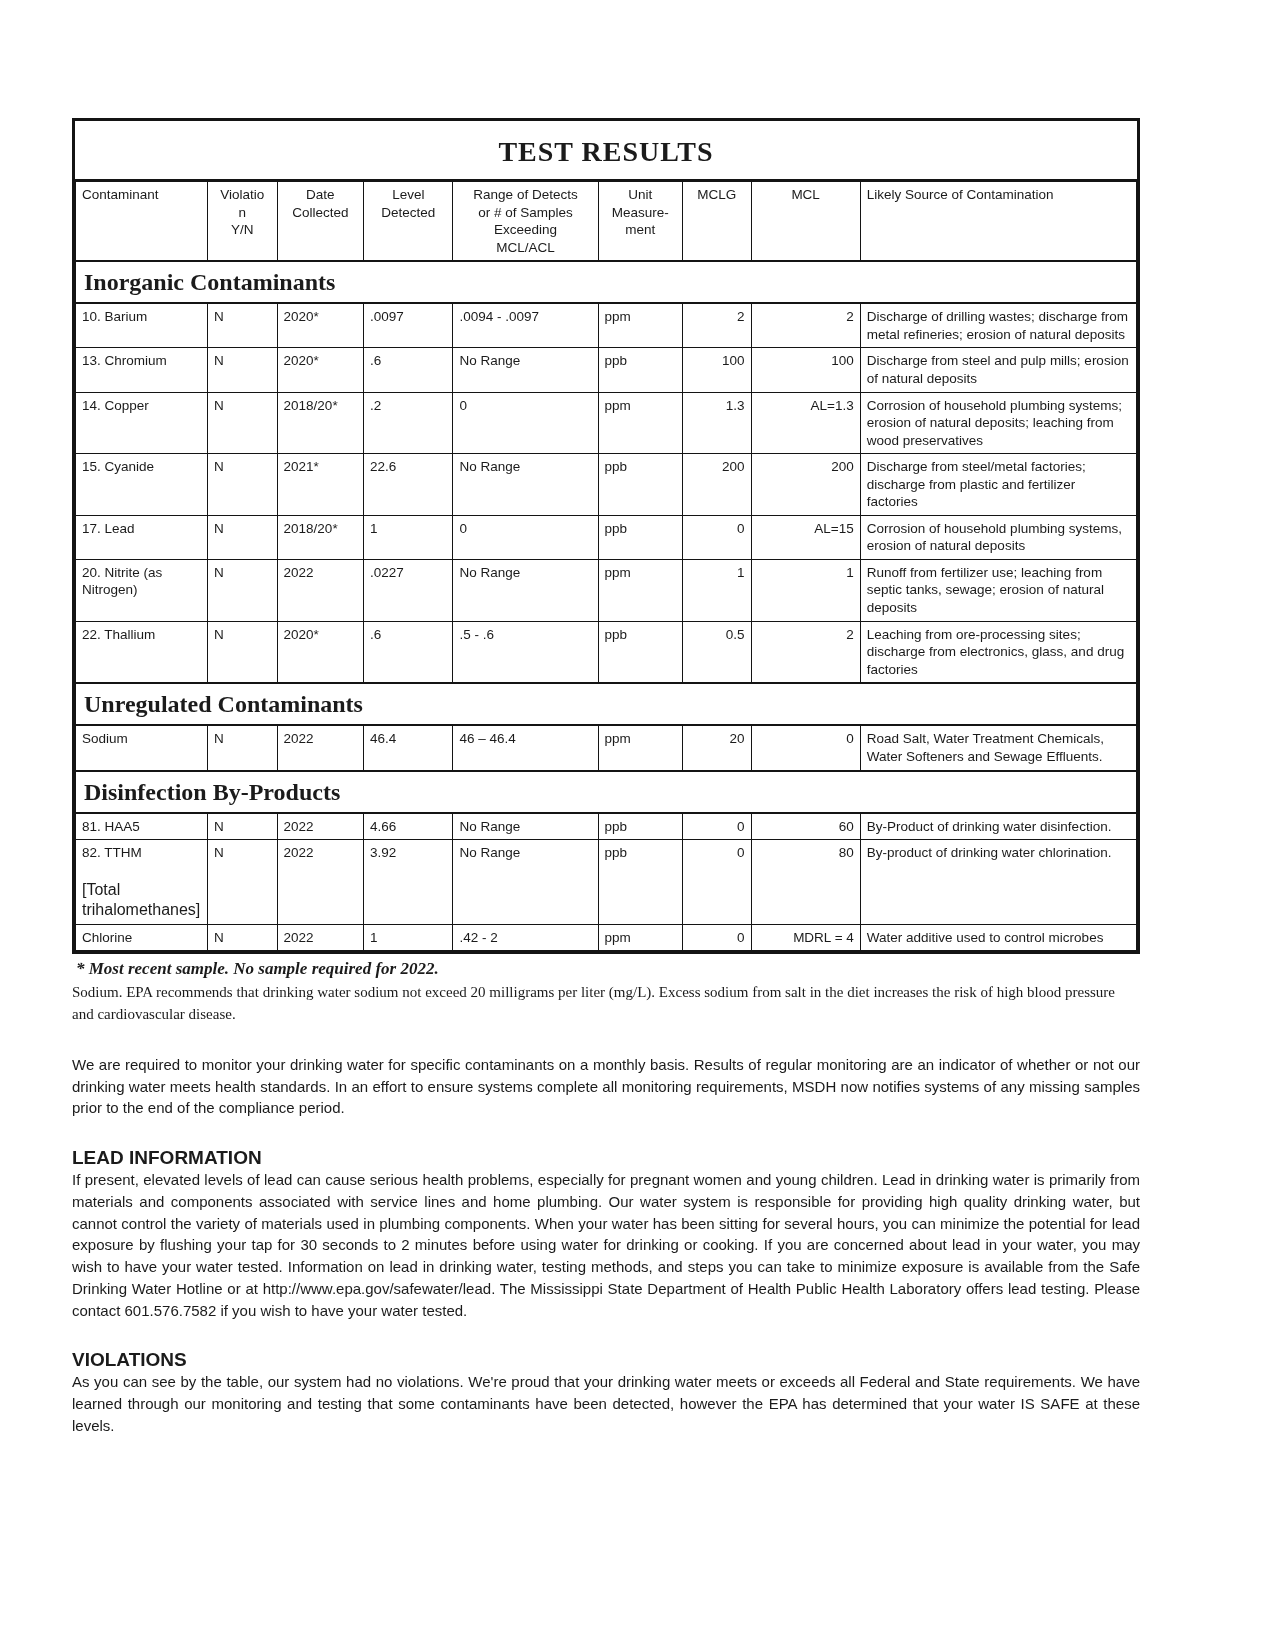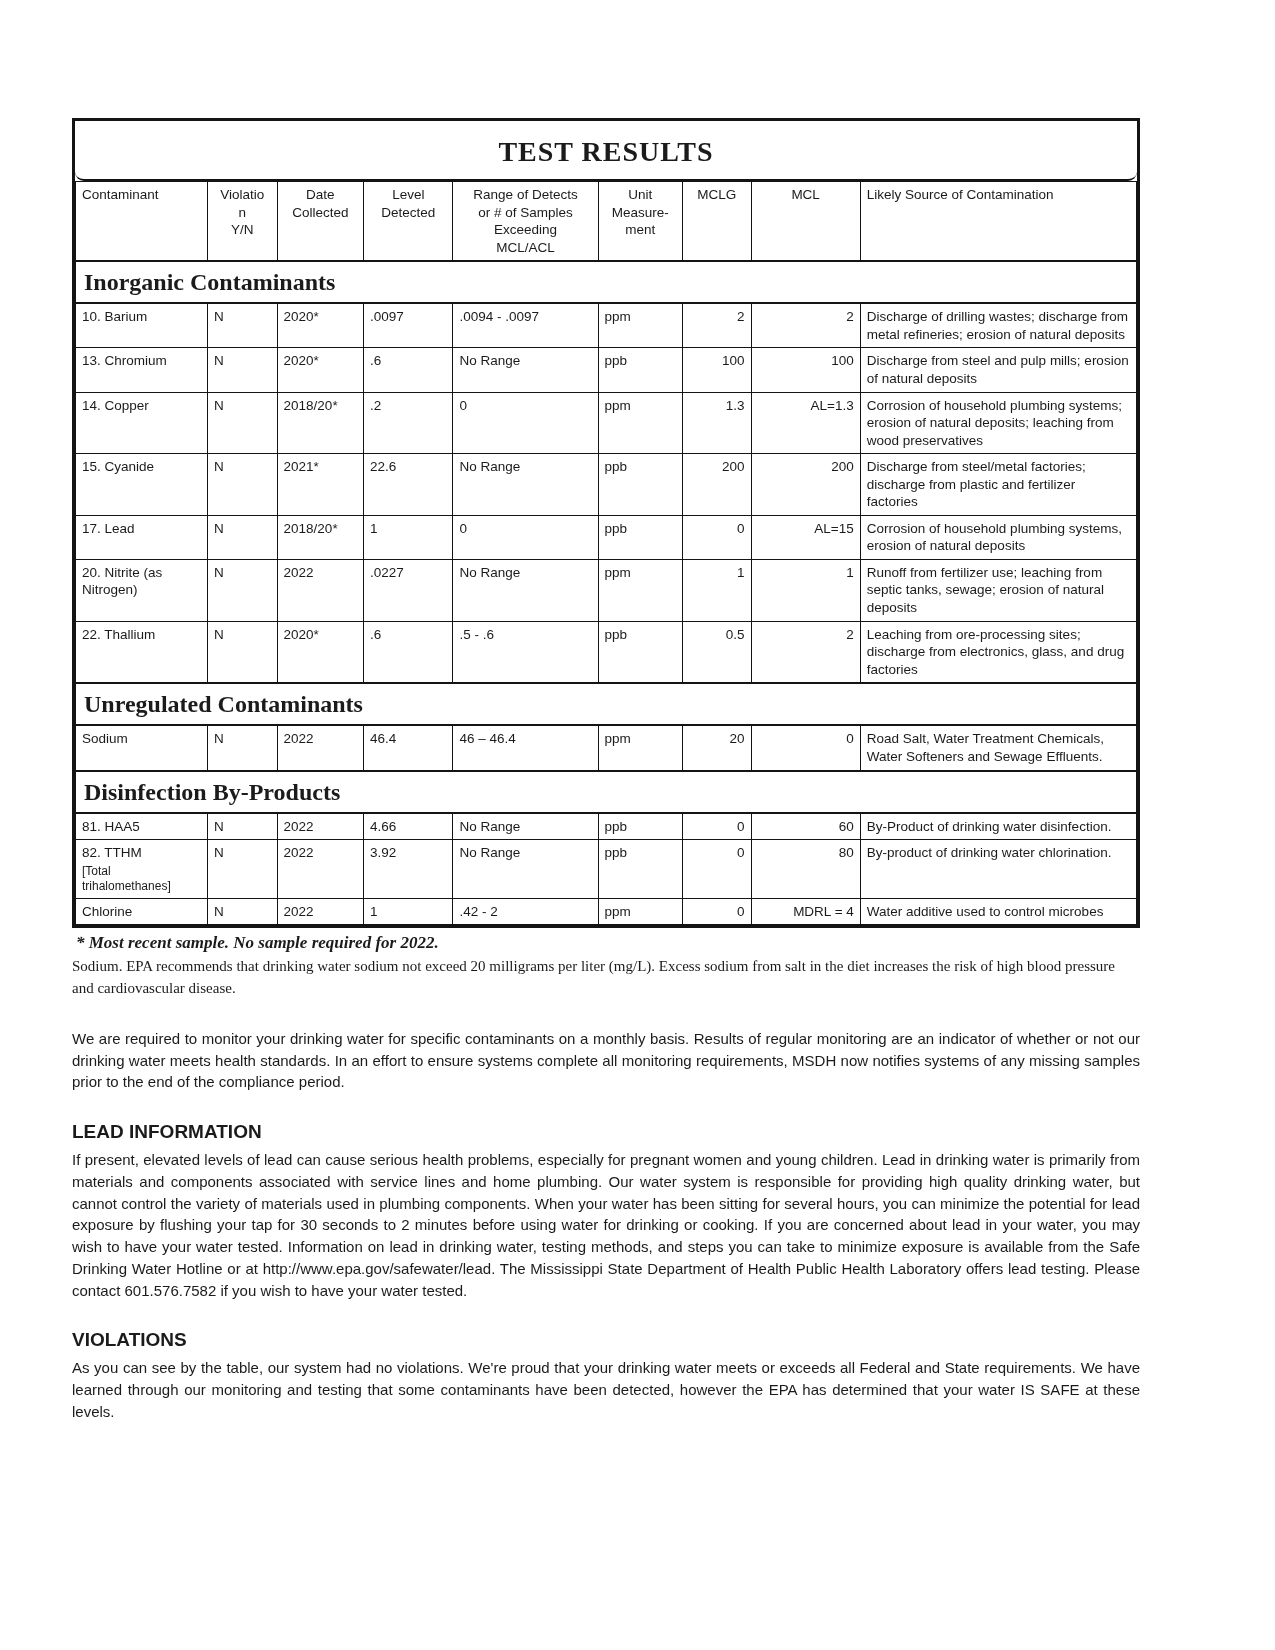--- a/index.html
+++ b/index.html
@@ -18,21 +18,20 @@
     border: 3px solid #141414;
   }
   .report-title {
     font-family: "Liberation Serif", serif;
     font-weight: bold;
     font-size: 28px;
     letter-spacing: 1px;
     text-align: center;
     padding: 15px 0 11px 0;
     border-bottom: 2px solid #141414;
-    border-radius: 9px;
   }
   table.results {
     width: 100%;
     border-collapse: collapse;
     table-layout: fixed;
   }
   table.results th, table.results td {
     border: 1px solid #141414;
     vertical-align: top;
     padding: 4px 6px;
@@ -50,21 +49,21 @@
   td.c-right { text-align: right; padding-right: 8px; }
   tr.section-row td {
     border-top: 2px solid #141414;
     border-bottom: 2px solid #141414;
     font-family: "Liberation Serif", serif;
     font-weight: bold;
     font-size: 24px;
     line-height: 1.05;
     padding: 8px 8px 7px 8px;
   }
-  .sub { font-size: 12px; line-height: 1.25; margin-top: 2px; }
+  .sub { font-size: 16px; line-height: 1.25; margin-top: 18px; }
   .fn-sample {
     font-family: "Liberation Serif", serif;
     font-style: italic;
     font-weight: bold;
     font-size: 17px;
     margin: 5px 0 3px 4px;
   }
   .fn-sodium {
     font-family: Liberation Serif, serif;
     font-size: 15px;
@@ -75,21 +74,21 @@
     font-size: 15px;
     line-height: 1.45;
     text-align: justify;
     margin: 28px 0 0 0;
   }
   .sec-head {
     font-size: 19px;
     font-weight: bold;
     margin: 28px 0 0 0;
   }
-  .sec-head + .body-par { margin-top: 6px; }
+  .sec-head + .body-par { margin-top: 0; }
 </style>
 </head>
 <body>
 
 <div class="page">
 
   <div class="report-box">
     <div class="report-title">TEST RESULTS</div>
     <table class="results">
       <colgroup>

